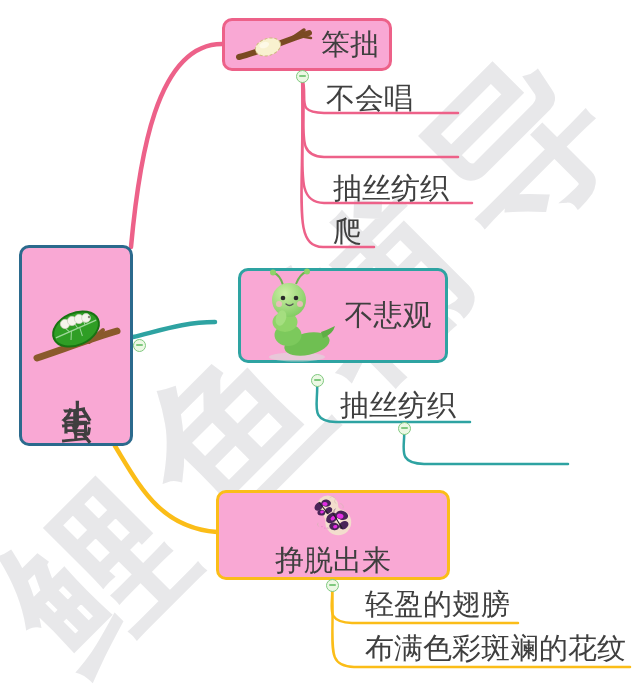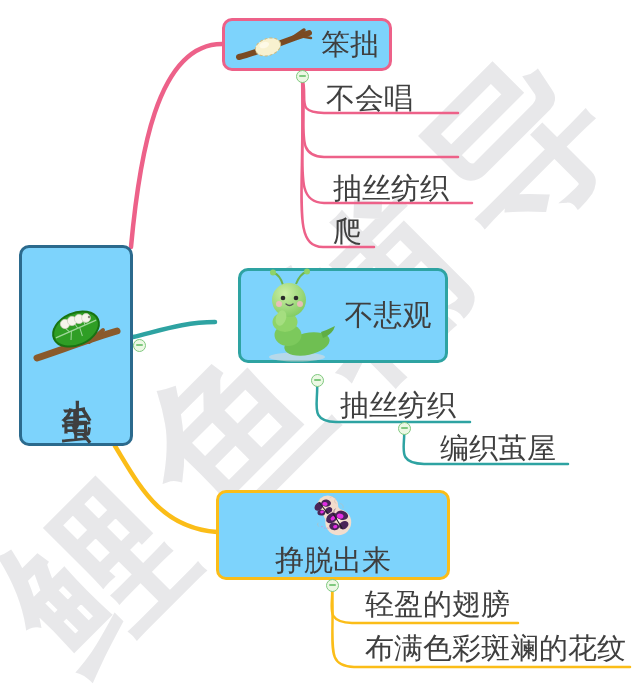--- a/index.html
+++ b/index.html
@@ -22,21 +22,21 @@
   
   #links{position:absolute;left:0;top:0;z-index:1;}
   #links path{fill:none;stroke-linecap:round;}
   #links path.main{stroke-width:4.5;}
   #links path.child{stroke-width:2.5;}
   #links .pink{stroke:var(--pink);}
   #links .teal{stroke:var(--teal);}
   #links .yellow{stroke:var(--yellow);}
   
   .node{
-    position:absolute;background:#7dd3fc;border-radius:10px;z-index:2;
+    position:absolute;background:#f9a8d4;border-radius:10px;z-index:2;
     display:flex;align-items:center;justify-content:center;box-sizing:border-box;
   }
   .node .label{font-size:29px;line-height:1.1;white-space:nowrap;}
   #root-node{
     left:19px;top:245px;width:114px;height:201px;border:3px solid var(--blue);
     flex-direction:column;gap:4px;padding-top:6px;
   }
   #root-node .label{
     writing-mode:vertical-rl;text-orientation:upright;letter-spacing:7px;
     font-size:29px;font-weight:600;margin-top:2px;
@@ -178,21 +178,20 @@
       <path d="M32,74 l3,-2 m1,3 l2,-3" stroke="#c76bb8" stroke-width="1"></path>
     </svg>
     <div class="label">挣脱出来</div>
   </div>
 
   <div class="leaf-label" style="left:326px;top:83px">不会唱</div>
   <div class="leaf-label" style="left:333px;top:173px">抽丝纺织</div>
   <div class="leaf-label" style="left:333px;top:216px">爬</div>
 
   <div class="leaf-label" style="left:340px;top:390px">抽丝纺织</div>
-  <div class="leaf-label" style="left:440px;top:433px">编织茧屋</div>
 
   <div class="leaf-label" style="left:365px;top:633px">布满色彩斑斓的花纹</div>
   <div class="leaf-label" style="left:365px;top:589px">轻盈的翅膀</div>
 
   <div class="collapse" style="left:295.5px;top:69.5px">
       <span class="dash"></span>
     </div>
   <div class="collapse" style="left:132.5px;top:338.5px">
       <span class="dash"></span>
     </div>

